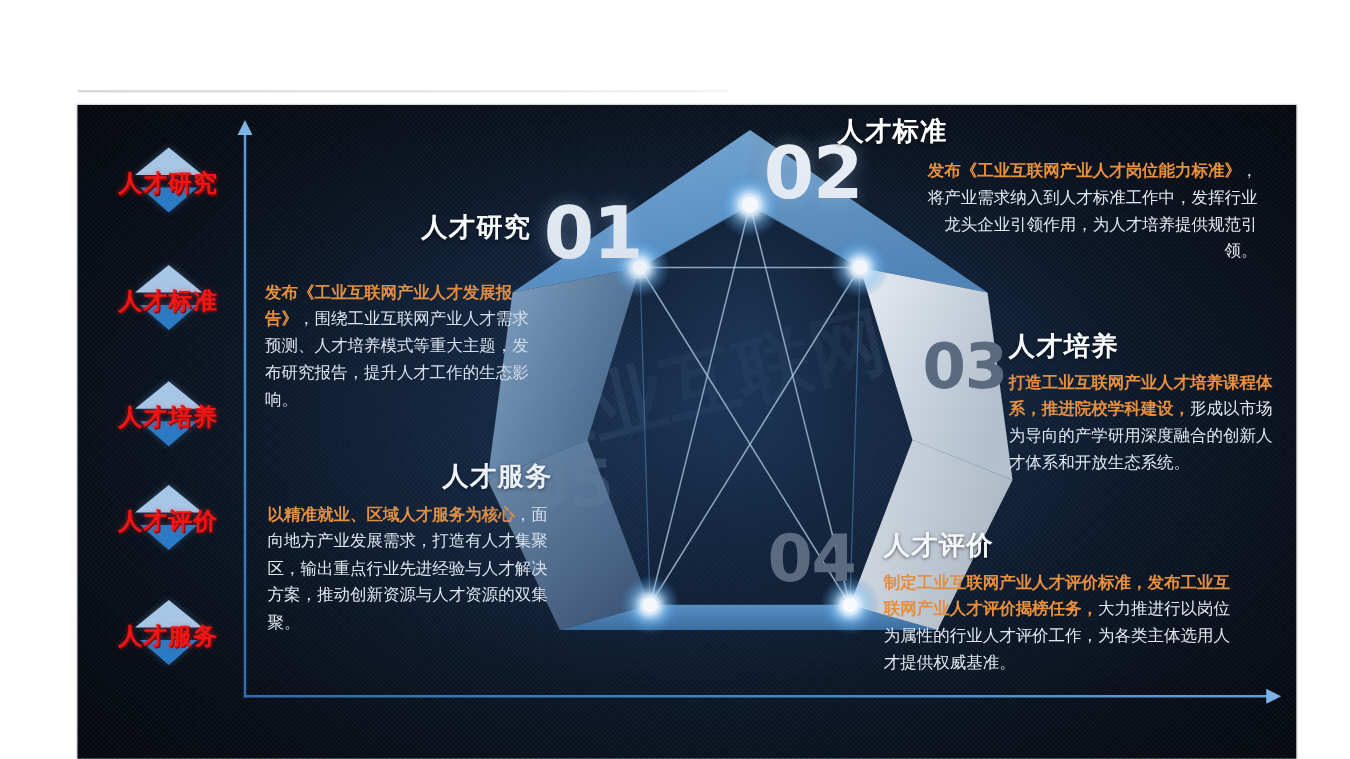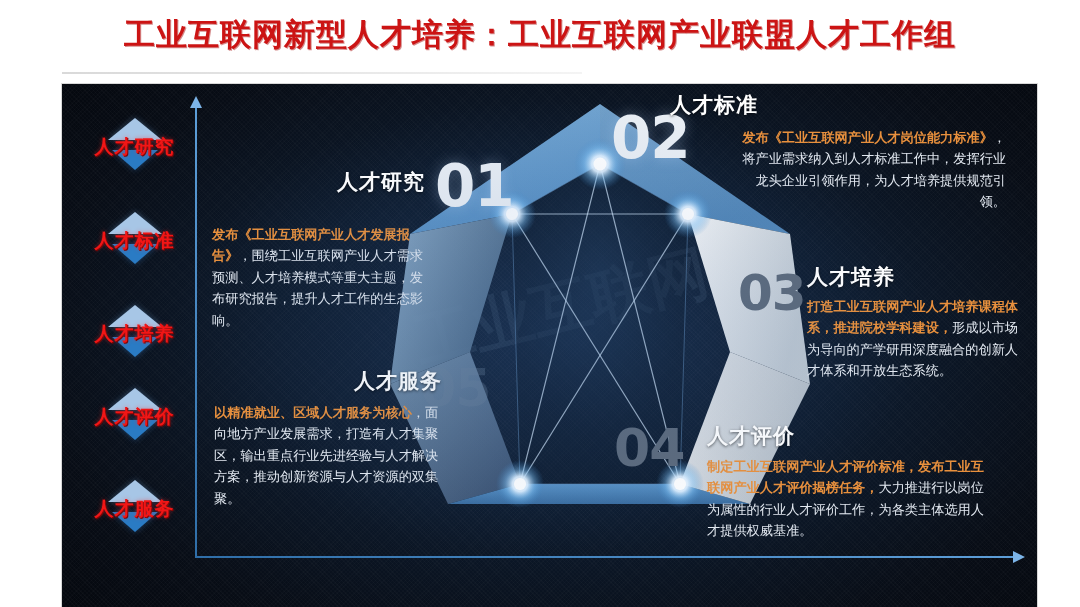--- a/index.html
+++ b/index.html
@@ -127,21 +127,20 @@
     color:rgba(150,175,205,.10); font-size:60px; font-weight:bold;
     transform:rotate(-14deg); white-space:nowrap; pointer-events:none;
     font-family:"DejaVu Sans",sans-serif;
   }
 </style>
 </head>
 <body>
 
 <div id="root">
 
-  <div class="title">工业互联网新型人才培养：工业互联网产业联盟人才工作组</div>
   <div class="title-rule"></div>
 
   <div class="panel">
 
     <div class="watermark">工业互联网</div>
 
     <div class="axis-v"></div>
     <div class="axis-v-head"></div>
     <div class="axis-h"></div>
     <div class="axis-h-head"></div>

